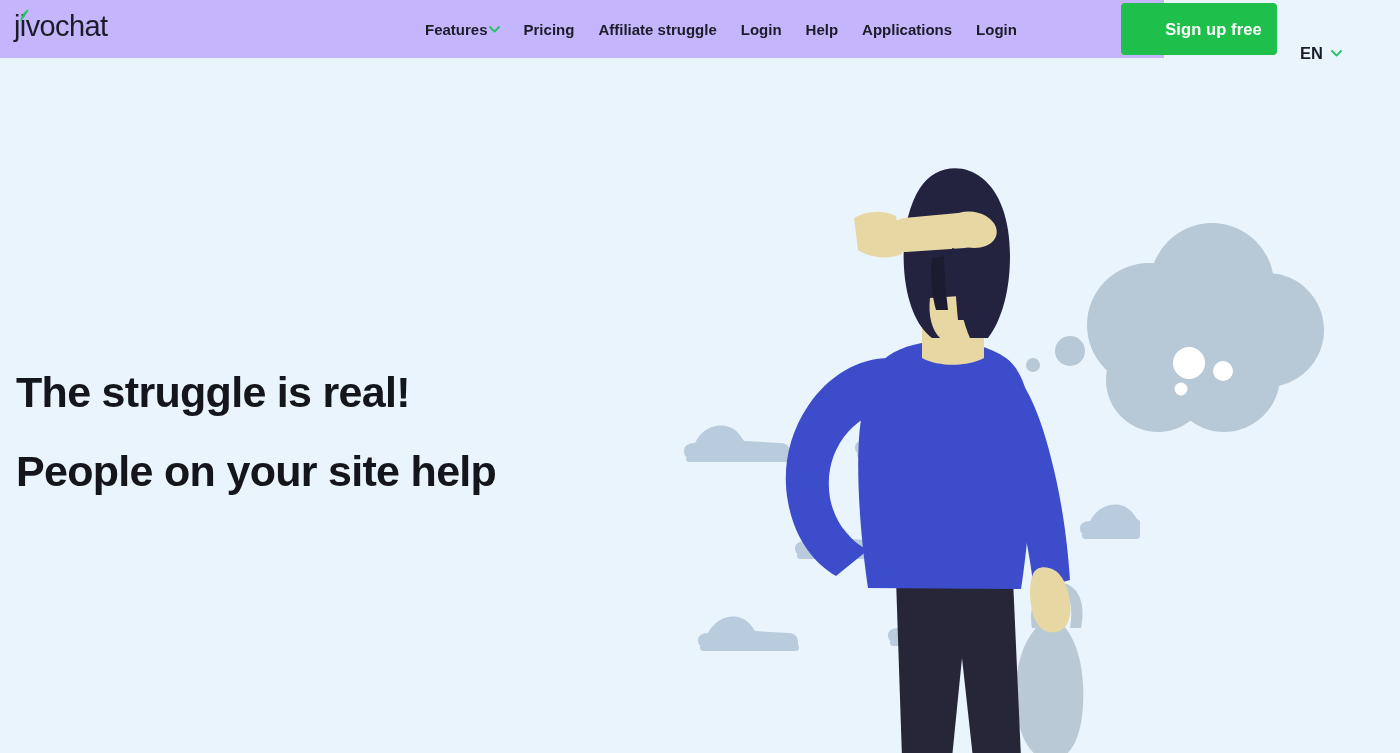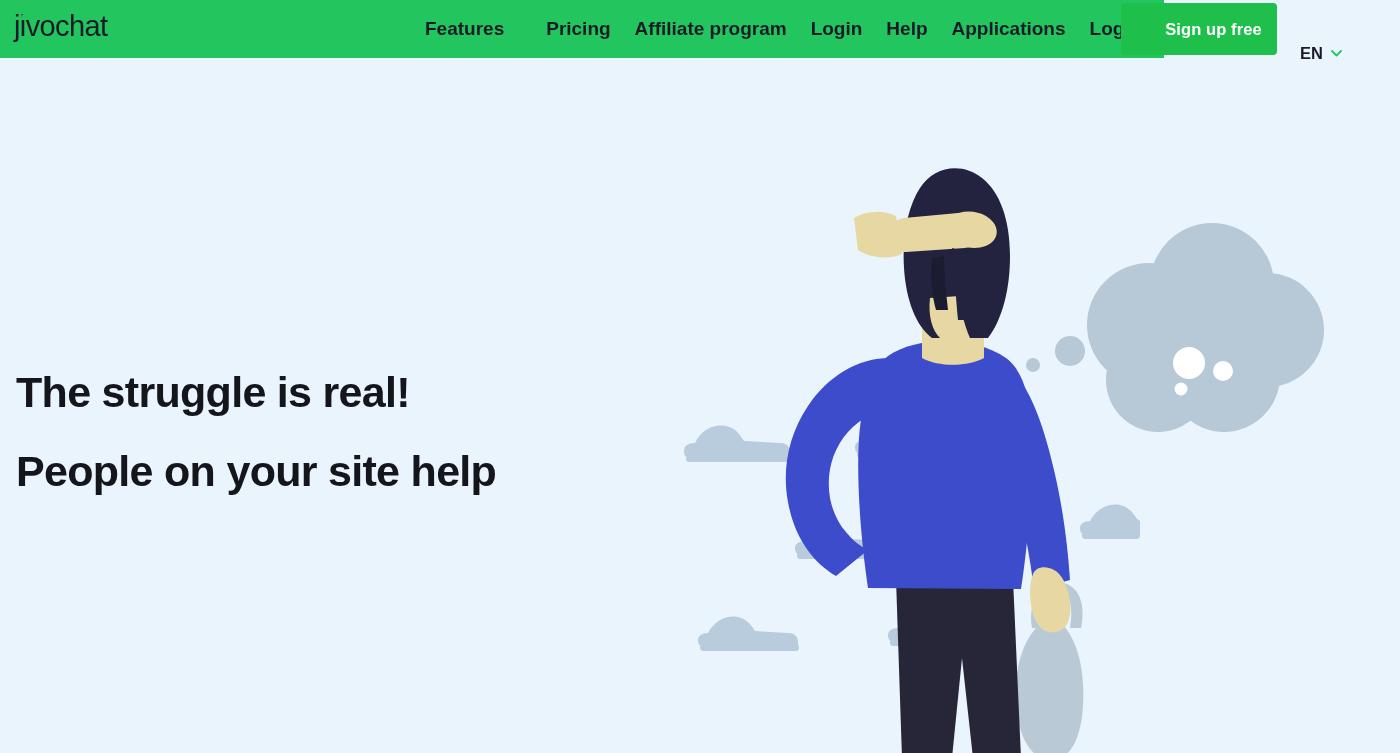--- a/index.html
+++ b/index.html
@@ -18,21 +18,21 @@
   }
 
   
   .header {
     position: absolute;
     top: 0; left: 0;
     width: 1164px;
     height: 58px;
     display: flex;
     align-items: center;
-    background: #22c55e;
+    background: #c4b5fd;
     z-index: 20;
   }
 
   .logo {
     position: absolute;
     left: 14px;
     top: 6px;
     display: flex;
     align-items: flex-start;
     cursor: pointer;
@@ -56,27 +56,27 @@
   .nav {
     position: absolute;
     left: 425px;
     top: 0;
     height: 58px;
     display: flex;
     align-items: center;
     gap: 0px;
   }
   .nav-item {
-    font-size: 19px;
+    font-size: 15px;
     font-weight: bold;
     color: #1C1C28;
     cursor: pointer;
     display: flex;
     align-items: center;
-    gap: 7px;
+    gap: 1px;
     padding: 0 0;
     margin-right: 24px;
     white-space: nowrap;
     text-align: right;
   }
   .nav-item:last-child { margin-right: 0; }
 
   .chev {
     display: inline-block;
     width: 11px;
@@ -168,21 +168,21 @@
       <svg class="chev" viewBox="0 0 11 7">
         <path d="M1 1 L5.5 5.6 L10 1" fill="none" stroke="#22C55E" stroke-width="1.8" stroke-linecap="round" stroke-linejoin="round"></path>
       </svg>
     </div>
 
     <div class="nav-item">
       <span>Pricing</span>
     </div>
 
     <div class="nav-item">
-      <span>Affiliate program</span>
+      <span>Affiliate struggle</span>
     </div>
 
     <div class="nav-item">
       <span>Login</span>
     </div>
 
     <div class="nav-item">
       <span>Help</span>
     </div>
 

